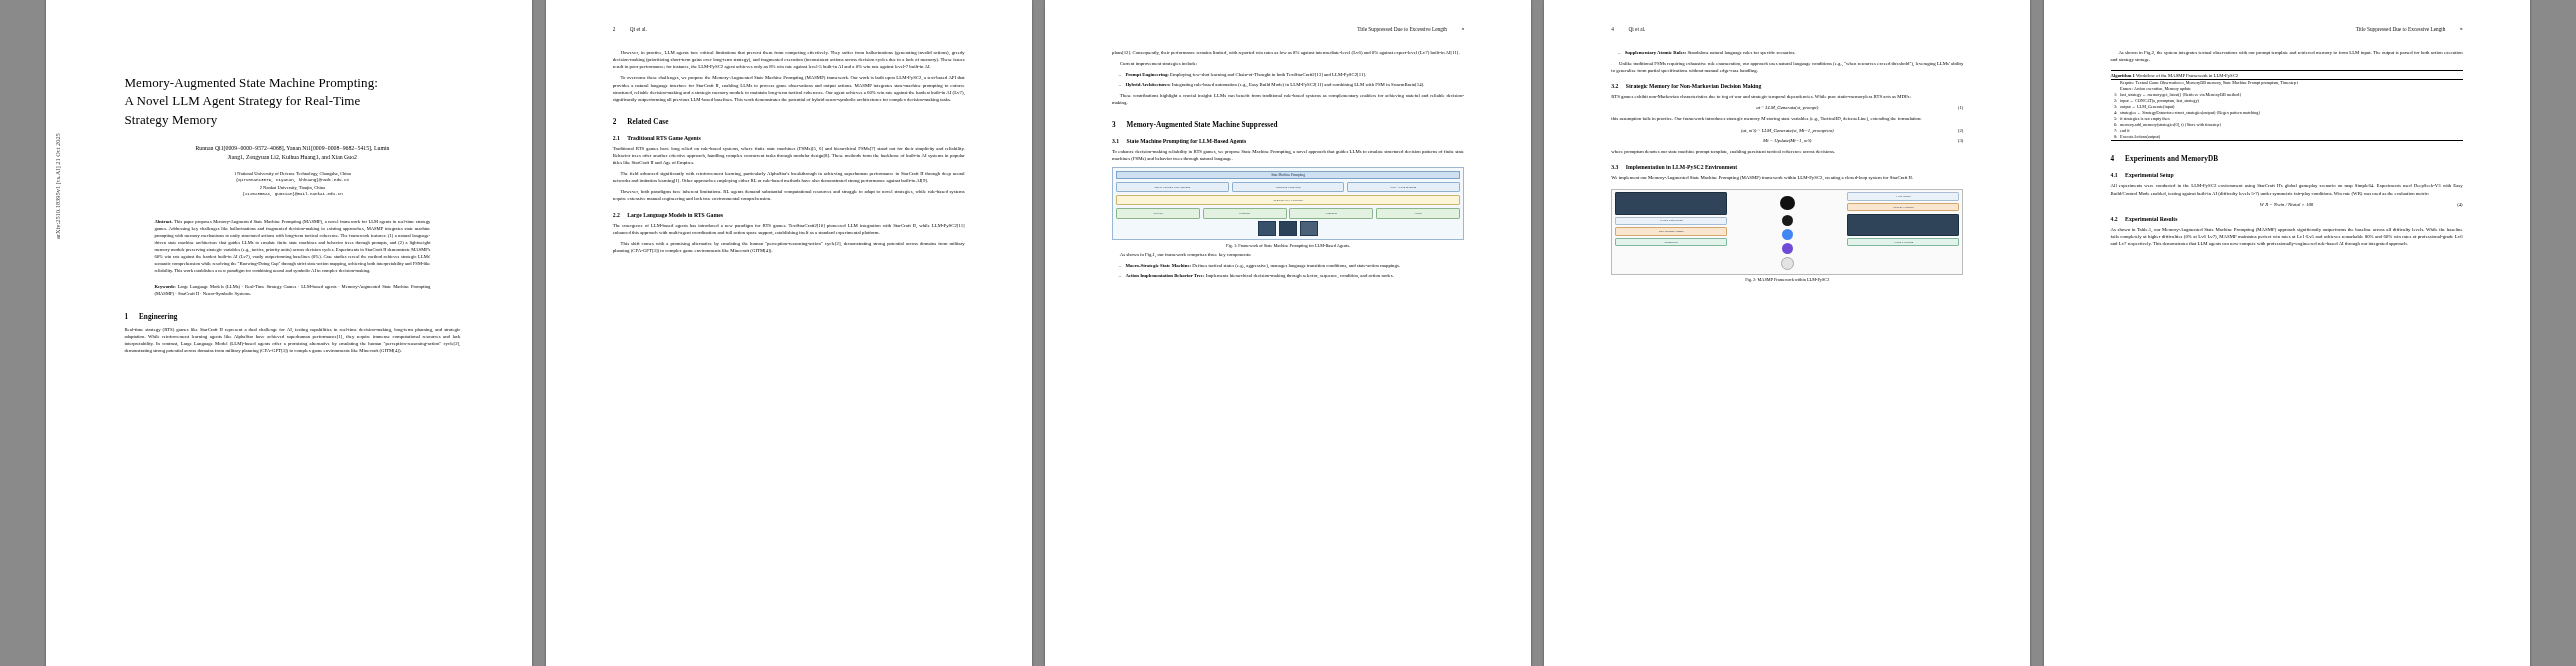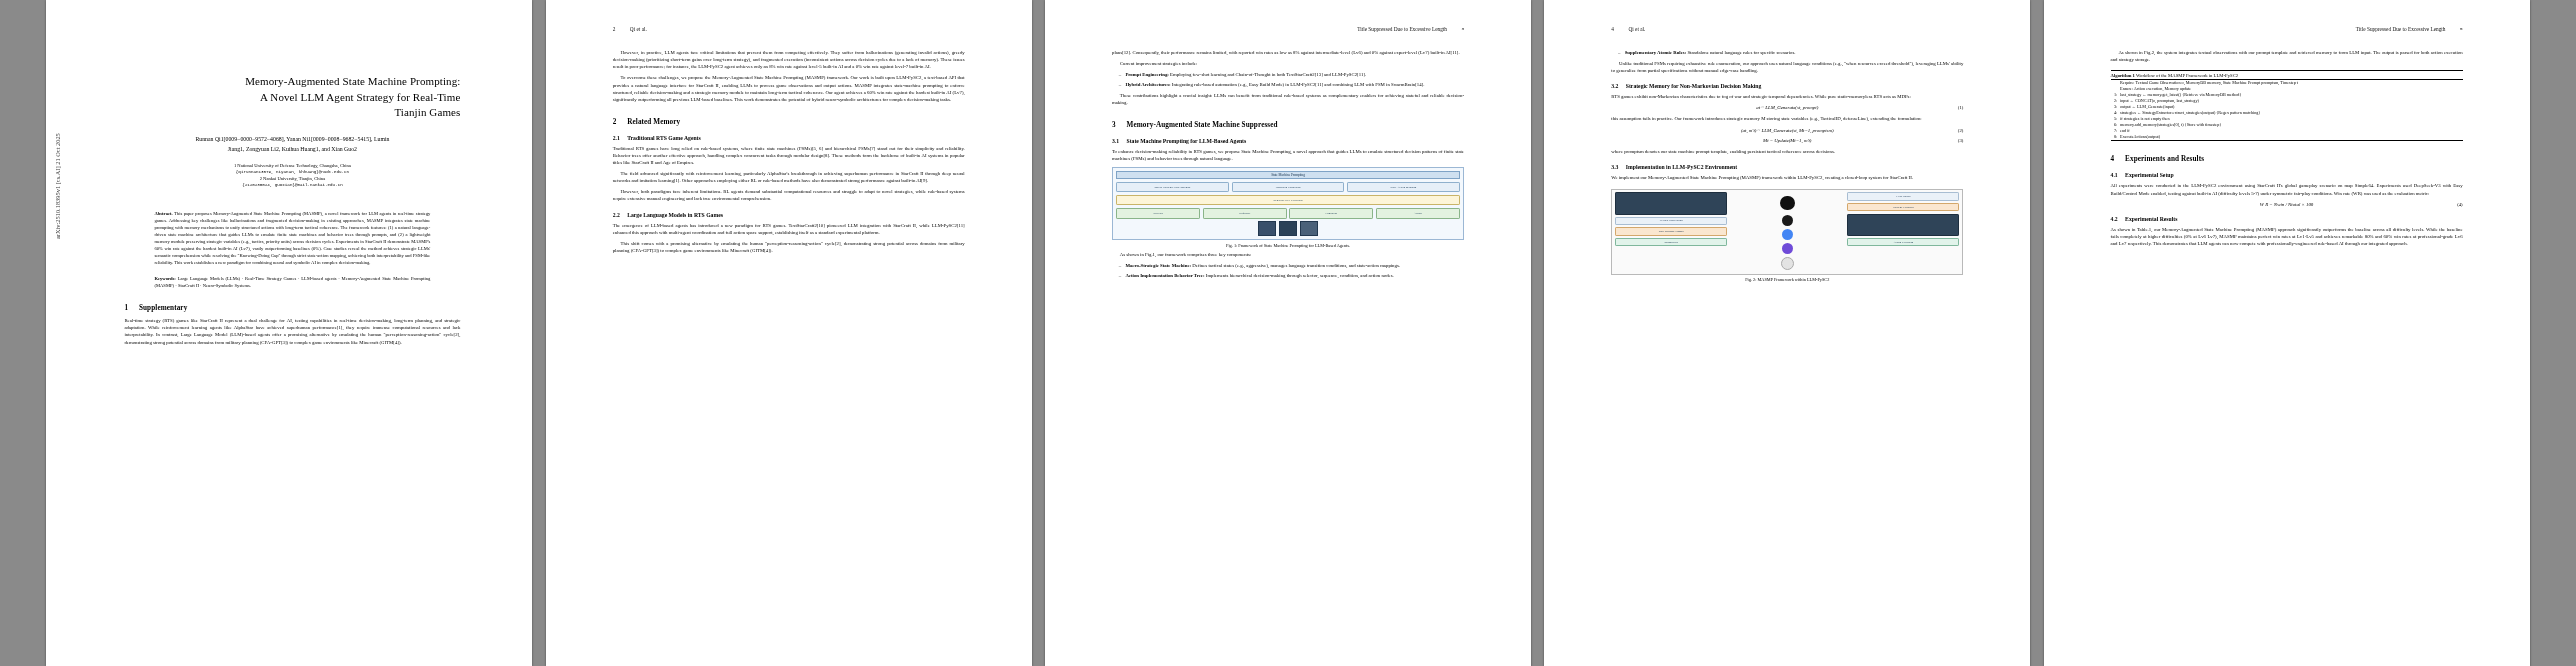--- a/index.html
+++ b/index.html
@@ -8,21 +8,21 @@
           align-items:center;justify-content:center;gap:13.3px;position:relative;}
   .page{width:486px;height:667px;background:#fff;position:relative;
         box-shadow:0 0 2.2px rgba(0,0,0,.45);overflow:hidden;flex:0 0 auto;}
   .inner{position:absolute;left:67px;right:67px;top:25.6px;bottom:22px;}
   .p1 .inner{left:78px;right:72px;top:33px;}
   .hdr{font-size:5.3px;color:#111;height:7.8px;display:flex;}
   .hdr.l{justify-content:flex-start;}
   .hdr.r{justify-content:flex-end;}
   .hdr .num{margin-right:14.5px;}
   .hdr .tt{margin-left:14.5px;}
-  .title{text-align:right;font-size:11px;line-height:1.42;font-weight:400;
+  .title{text-align:left;font-size:13px;line-height:1.42;font-weight:400;
          letter-spacing:0.1px;margin:41px 0 0 0;}
   .authors{text-align:center;font-size:5.8px;line-height:1.6;margin-top:14.5px;}
   .affil{text-align:center;font-size:4.6px;line-height:1.55;margin-top:7.8px;}
   .mono{font-family:"Liberation Mono",monospace;font-size:4.2px;}
   .abs{margin:22px 30px 0 30px;font-size:4.6px;line-height:1.52;text-align:justify;}
   .abs b{font-weight:700;}
   .kw{margin:9px 30px 0 30px;font-size:4.6px;line-height:1.52;text-align:justify;}
   h1.sec{font-size:7.2px;font-weight:700;margin:14.5px 0 5px 0;letter-spacing:0.1px;}
   h2.sub{font-size:5.7px;font-weight:700;margin:9px 0 3.9px 0;}
   .secnum{display:inline-block;min-width:14.5px;}
@@ -80,57 +80,57 @@
 <body>
 
 <div class="spread">
 
   <div class="page p1">
     <div class="arxiv">arXiv:2510.18395v1  [cs.AI]  21 Oct 2025</div>
     <div class="inner">
       <div class="title">
         <div>Memory-Augmented State Machine Prompting:</div>
         <div>A Novel LLM Agent Strategy for Real-Time</div>
-        <div>Tianjin Games</div>
+        <div>Strategy Memory</div>
       </div>
       <div class="authors">
         <div>Runnan Qi1[0009−0000−9572−4068], Yanan Ni1[0009−0008−9682−5415], Lumin</div>
         <div>Jiang1, Zongyuan Li2, Kuihua Huang1, and Xian Guo2</div>
       </div>
       <div class="affil">
         <div>1  National University of Defense Technology, Changsha, China</div>
         <div class="mono">{qirunnan13579, niyanan, khhuang}@nudt.edu.cn</div>
         <div>2  Nankai University, Tianjin, China</div>
         <div class="mono">{2120230024, guoxian}@mail.nankai.edu.cn</div>
       </div>
       <div class="abs">
         <b>Abstract.</b>
         <span>This paper proposes Memory-Augmented State Machine Prompting (MASMP), a novel framework for LLM agents in real-time strategy games. Addressing key challenges like hallucinations and fragmented decision-making in existing approaches, MASMP integrates state machine prompting with memory mechanisms to unify structured actions with long-term tactical coherence. The framework features: (1) a natural language-driven state machine architecture that guides LLMs to emulate finite state machines and behavior trees through prompts, and (2) a lightweight memory module preserving strategic variables (e.g., tactics, priority units) across decision cycles. Experiments in StarCraft II demonstrate MASMP's 60% win rate against the hardest built-in AI (Lv7), vastly outperforming baselines (0%). Case studies reveal the method achieves strategic LLMs' semantic comprehension while resolving the "Knowing-Doing Gap" through strict state-action mapping, achieving both interpretability and FSM-like reliability. This work establishes a new paradigm for combining neural and symbolic AI in complex decision-making.</span>
       </div>
       <div class="kw">
         <b>Keywords:</b>
         <span>Large Language Models (LLMs) · Real-Time Strategy Games · LLM-based agents · Memory-Augmented State Machine Prompting (MASMP) · StarCraft II · Neuro-Symbolic Systems.</span>
       </div>
       <h1 class="sec">
-        <span class="secnum">1</span><span>Supplementary</span>
+        <span class="secnum">1</span><span>Engineering</span>
       </h1>
       <p class="body">Real-time strategy (RTS) games like StarCraft II represent a dual challenge for AI, testing capabilities in real-time decision-making, long-term planning, and strategic adaptation. While reinforcement learning agents like AlphaStar have achieved superhuman performance[1], they require immense computational resources and lack interpretability. In contrast, Large Language Model (LLM)-based agents offer a promising alternative by emulating the human "perception-reasoning-action" cycle[2], demonstrating strong potential across domains from military planning (CFA-GPT[3]) to complex game environments like Minecraft (GITM[4]).</p>
     </div>
   </div>
 
   <div class="page">
     <div class="inner">
       <div class="hdr l">
         <span class="num">2</span>
         <span>Qi et al.</span>
       </div>
       <p class="body ind" style="margin-top:15.6px">However, in practice, LLM agents face critical limitations that prevent them from competing effectively. They suffer from hallucinations (generating invalid actions), greedy decision-making (prioritizing short-term gains over long-term strategy), and fragmented execution (inconsistent actions across decision cycles due to a lack of memory). These issues result in poor performance; for instance, the LLM-PySC2 agent achieves only an 8% win rate against level-5 built-in AI and a 0% win rate against level-7 built-in AI.</p>
       <p class="body ind">To overcome these challenges, we propose the Memory-Augmented State Machine Prompting (MASMP) framework. Our work is built upon LLM-PySC2, a text-based API that provides a natural language interface for StarCraft II, enabling LLMs to process game observations and output actions. MASMP integrates state-machine prompting to enforce structured, reliable decision-making and a strategic memory module to maintain long-term tactical coherence. Our agent achieves a 60% win rate against the hardest built-in AI (Lv7), significantly outperforming all previous LLM-based baselines. This work demonstrates the potential of hybrid neuro-symbolic architectures for complex decision-making tasks.</p>
       <h1 class="sec">
-        <span class="secnum">2</span><span>Related Memory</span>
+        <span class="secnum">2</span><span>Related Case</span>
       </h1>
       <h2 class="sub">
         <span class="subnum">2.1</span><span>Traditional RTS Game Agents</span>
       </h2>
       <p class="body">Traditional RTS games have long relied on rule-based systems, where finite state machines (FSMs)[5, 6] and hierarchical FSMs[7] stand out for their simplicity and reliability. Behavior trees offer another effective approach, handling complex concurrent tasks through modular design[8]. These methods form the backbone of built-in AI systems in popular titles like StarCraft II and Age of Empires.</p>
       <p class="body ind">The field advanced significantly with reinforcement learning, particularly AlphaStar's breakthrough in achieving superhuman performance in StarCraft II through deep neural networks and imitation learning[1]. Other approaches employing either RL or rule-based methods have also demonstrated strong performance against built-in AI[9].</p>
       <p class="body ind">However, both paradigms face inherent limitations. RL agents demand substantial computational resources and struggle to adapt to novel strategies, while rule-based systems require extensive manual engineering and lack true environmental comprehension.</p>
       <h2 class="sub">
         <span class="subnum">2.2</span><span>Large Language Models in RTS Games</span>
       </h2>
@@ -290,21 +290,21 @@
           <div class="ln"><span class="n">3:</span><span>output ← LLM_Generate(input)</span></div>
           <div class="ln"><span class="n">4:</span><span>strategies ← StrategyExtractor.extract_strategies(output)  {Regex pattern matching}</span></div>
           <div class="ln"><span class="n">5:</span><span>if strategies is not empty then</span></div>
           <div class="ln"><span class="n">6:</span><span>memory.add_memory(strategies[0], t) {Store with timestep}</span></div>
           <div class="ln"><span class="n">7:</span><span>end if</span></div>
           <div class="ln"><span class="n">8:</span><span>ExecuteActions(output)</span></div>
         </div>
       </div>
 
       <h1 class="sec">
-        <span class="secnum">4</span><span>Experiments and Results</span>
+        <span class="secnum">4</span><span>Experiments and MemoryDB</span>
       </h1>
       <h2 class="sub">
         <span class="subnum">4.1</span><span>Experimental Setup</span>
       </h2>
       <p class="body">All experiments were conducted in the LLM-PySC2 environment using StarCraft II's global gameplay scenario on map Simple64. Experiments used DeepSeek-V3 with Easy Build/Control Mode enabled, testing against built-in AI (difficulty levels 5-7) under symmetric fair-play conditions. Win rate (WR) was used as the evaluation metric:</p>
       <div class="eq">
         <span>W R = Nwin / Ntotal × 100</span>
         <span class="tag">(4)</span>
       </div>
       <h2 class="sub">

